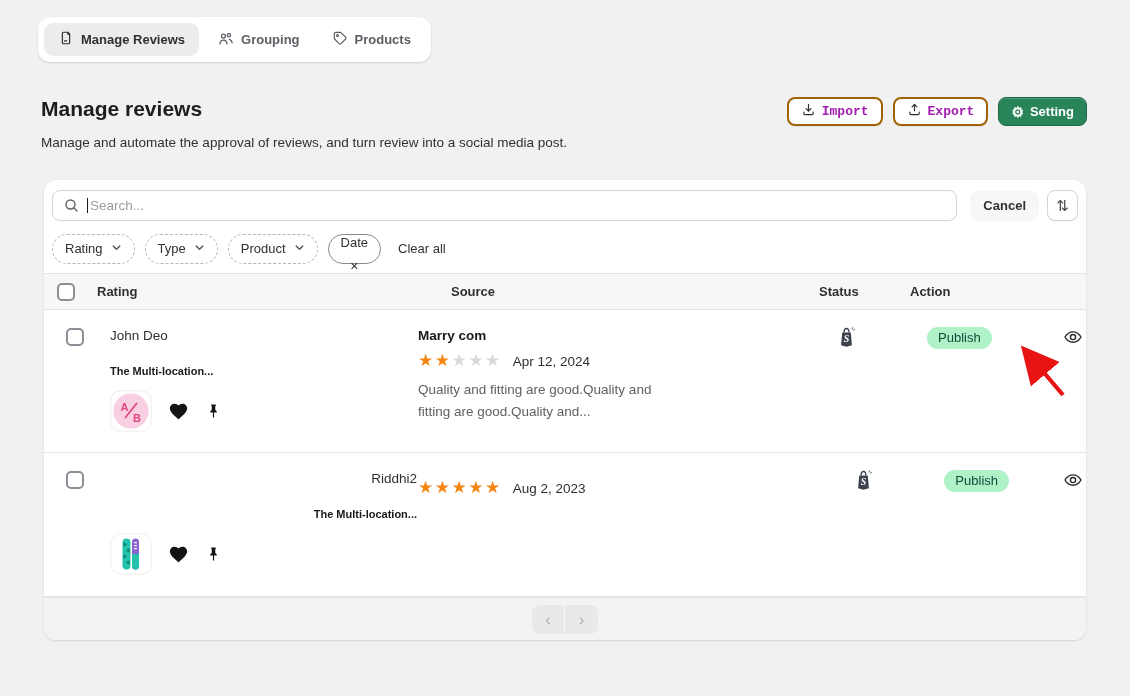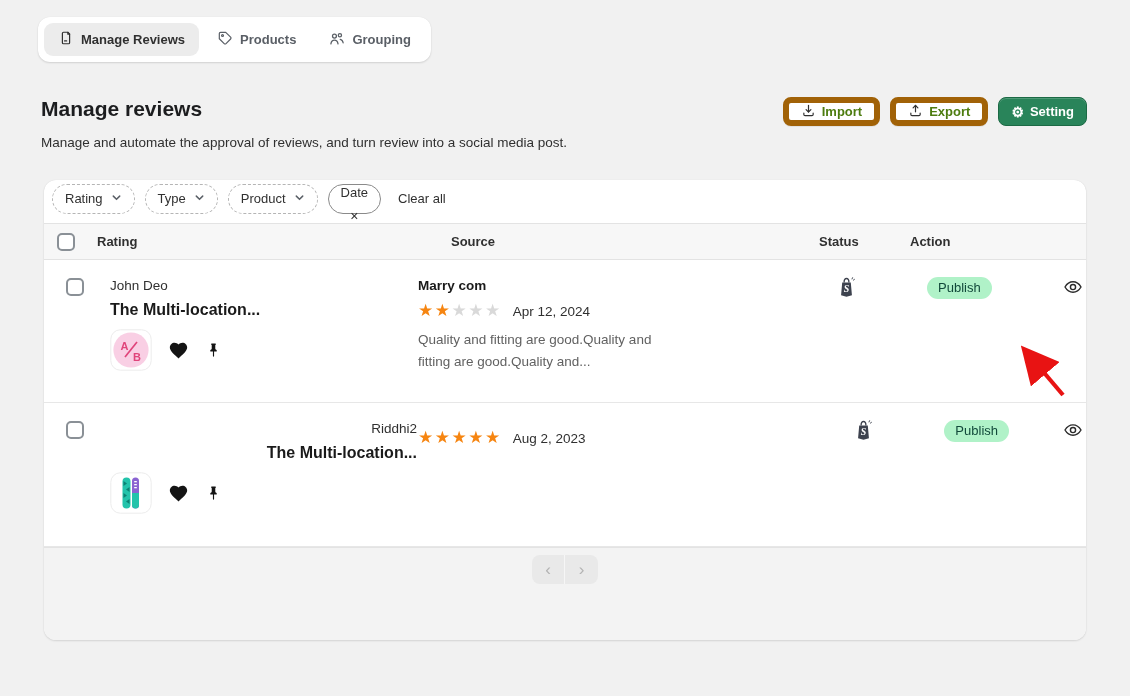--- a/index.html
+++ b/index.html
@@ -10,21 +10,21 @@
   .tabbar { position:absolute; left:38px; top:17px; display:inline-flex; gap:4px; background:#fff; border-radius:12px; padding:6px; box-shadow:0 1px 2px rgba(0,0,0,.13), 0 0 1px rgba(0,0,0,.08); }
   .tab { height:33px; display:flex; align-items:center; gap:7px; padding:0 14px; border-radius:9px; font-size:13px; font-weight:600; color:#5a5f66; cursor:pointer; white-space:nowrap; }
   .tab.active { background:#ececec; color:#303030; }
   .tab svg { flex:0 0 auto; }
 
   
   .page-title { position:absolute; left:41px; top:97px; font-size:21px; font-weight:700; color:#1c1d1f; }
   .page-subtitle { position:absolute; left:41px; top:135px; font-size:13.5px; color:#303030; }
   .header-actions { position:absolute; top:97px; right:43px; display:flex; gap:10px; }
   .btn { height:29px; display:inline-flex; align-items:center; gap:6px; padding:0 12px; border-radius:8px; font-size:13px; font-weight:600; cursor:pointer; }
-  .btn.secondary { background:#fff; border:6px solid #a16207; box-shadow:0 1px 0 rgba(0,0,0,.06); color:#4d7c0f; }
+  .btn.secondary { background:#fff; border:2px solid #a16207; box-shadow:0 1px 0 rgba(0,0,0,.06); color:#a21caf;font-family:Liberation Mono, monospace; }
   .btn.primary { background:#29845a; border:1px solid #1c6a45; box-shadow:inset 0 1px 0 rgba(255,255,255,.18); color:#fff; }
   .btn.primary .gear { font-size:14px; line-height:1; }
 
   
   .card { position:absolute; left:44px; top:180px; width:1042px; height:460px; background:#fff; border-radius:12px; box-shadow:0 1px 2px rgba(0,0,0,.12), 0 0 1px rgba(0,0,0,.1); display:flex; flex-direction:column; }
 
   
   .search-row { height:50px; display:flex; align-items:center; padding:10px 8px 9px 8px; }
   .search-box { position:relative; flex:1; height:31px; }
   .search-box input { width:100%; height:31px; border:1px solid #d5d5d5; border-radius:8px; padding:0 10px 0 37px; font-size:13.5px; font-family:"Liberation Sans", sans-serif; color:#303030; outline:none; background:#fff; }
@@ -55,21 +55,21 @@
   .trow .c1 { padding:18px 0 0 13px; }
   .trow .c2 { padding:18px 0 0 5px; }
   .trow .c3 { padding:18px 0 0 1px; }
   .trow .c4 { padding:15px 0 0 50px; }
   .trow .c5 { padding:17px 0 0 52px; }
   .trow .c6 { padding:17px 0 0 54px; }
   .row1 { height:143px; }
   .row2 { height:144px;text-align:right; }
 
   .cust-name { font-size:13.5px; color:#303030; line-height:16px; }
-  .prod-title { font-size:16px; font-weight:700; color:#1a1a1a; margin-top:8px; line-height:16px; }
+  .prod-title { font-size:11px; font-weight:700; color:#1a1a1a; margin-top:19px; line-height:16px; }
   .prod-icons { margin-top:11px; display:flex; align-items:center; gap:16px; }
   .thumb { width:42px; height:42px; display:block; }
   .icon-heart, .icon-pin { display:flex; align-items:center; }
 
   .review-title { font-size:13.5px; font-weight:700; color:#1a1a1a; line-height:16px; }
   .stars-line { margin-top:8px; display:flex; align-items:center; }
   .star { font-size:17px; line-height:18px; letter-spacing:1.5px; }
   .star.filled { color:#f68511; }
   .star.empty { color:#d9d9d9; }
   .review-date { margin-left:11px; font-size:13.5px; color:#303030; }
@@ -96,37 +96,37 @@
       <svg width="16" height="16" viewBox="0 0 20 20" fill="none" stroke="#303030" stroke-width="1.5" stroke-linejoin="round" stroke-linecap="round">
         <path d="M12.3 2.8H6.9c-.8 0-1.4.6-1.4 1.4v11.6c0 .8.6 1.4 1.4 1.4h6.2c.8 0 1.4-.6 1.4-1.4V5l-2.2-2.2z"></path>
         <path d="M12.3 2.8v2.4h2.2"></path>
         <path d="M8.2 13.6h2.6"></path>
       </svg>
     </span>
     <span>Manage Reviews</span>
   </div>
   <div class="tab">
     <span>
-      <svg width="16" height="16" viewBox="0 0 20 20" fill="none" stroke="#5a5f66" stroke-width="1.5" stroke-linejoin="round">
-        <path d="M10.9 2.9 17 9a1.6 1.6 0 0 1 0 2.3l-5.7 5.7a1.6 1.6 0 0 1-2.3 0L2.9 10.9V4.5c0-.9.7-1.6 1.6-1.6h6.4z"></path>
-        <circle cx="6.9" cy="6.9" r="1.2"></circle>
-      </svg>
-    </span>
-    <span>Products</span>
-  </div>
-  <div class="tab">
-    <span>
       <svg width="17" height="17" viewBox="0 0 20 20" fill="none" stroke="#5a5f66" stroke-width="1.5" stroke-linecap="round">
         <circle cx="7.6" cy="7.2" r="2.3"></circle>
         <path d="M3.4 16.2c.5-2.7 2.1-4.3 4.2-4.3s3.7 1.6 4.2 4.3"></path>
         <circle cx="14" cy="6.2" r="1.9"></circle>
         <path d="M14.4 11c1.8.3 3 1.7 3.4 4"></path>
       </svg>
     </span>
     <span>Grouping</span>
+  </div>
+  <div class="tab">
+    <span>
+      <svg width="16" height="16" viewBox="0 0 20 20" fill="none" stroke="#5a5f66" stroke-width="1.5" stroke-linejoin="round">
+        <path d="M10.9 2.9 17 9a1.6 1.6 0 0 1 0 2.3l-5.7 5.7a1.6 1.6 0 0 1-2.3 0L2.9 10.9V4.5c0-.9.7-1.6 1.6-1.6h6.4z"></path>
+        <circle cx="6.9" cy="6.9" r="1.2"></circle>
+      </svg>
+    </span>
+    <span>Products</span>
   </div>
 </div>
 
 <h1 class="page-title">Manage reviews</h1>
 <p class="page-subtitle">Manage and automate the approval of reviews, and turn review into a social media post.</p>
 
 <div class="header-actions">
   <button class="btn secondary">
     <span>
       <svg width="15" height="15" viewBox="0 0 20 20" fill="none" stroke="#303030" stroke-width="1.6" stroke-linecap="round" stroke-linejoin="round">
@@ -148,20 +148,36 @@
     <span>Export</span>
   </button>
   <button class="btn primary">
     <span class="gear">⚙</span>
     <span>Setting</span>
   </button>
 </div>
 
 <div class="card">
 
+  <div class="search-row">
+    <div class="search-box">
+      <span class="search-icon">
+        <svg width="17" height="17" viewBox="0 0 20 20" fill="none" stroke="#5a5f66" stroke-width="1.6" stroke-linecap="round">
+          <circle cx="8.8" cy="8.8" r="5.3"></circle>
+            <path d="m13 13 3.6 3.6"></path>
+        </svg>
+      </span>
+      <span class="caret"></span>
+      <input type="text" value="" placeholder="Search..." style="">
+    </div>
+    <button class="cancel-btn">Cancel</button>
+    <button class="sort-btn">
+      <span>⇅</span>
+    </button>
+  </div>
 
   <div class="filter-row">
     <div class="chip">
       <span>Rating</span>
       <span>
         <svg width="11" height="11" viewBox="0 0 12 12" fill="none" stroke="#5a5f66" stroke-width="1.6" stroke-linecap="round">
             <path d="m2.5 4.5 3.5 3.5 3.5-3.5"></path>
           </svg>
       </span>
     </div>

